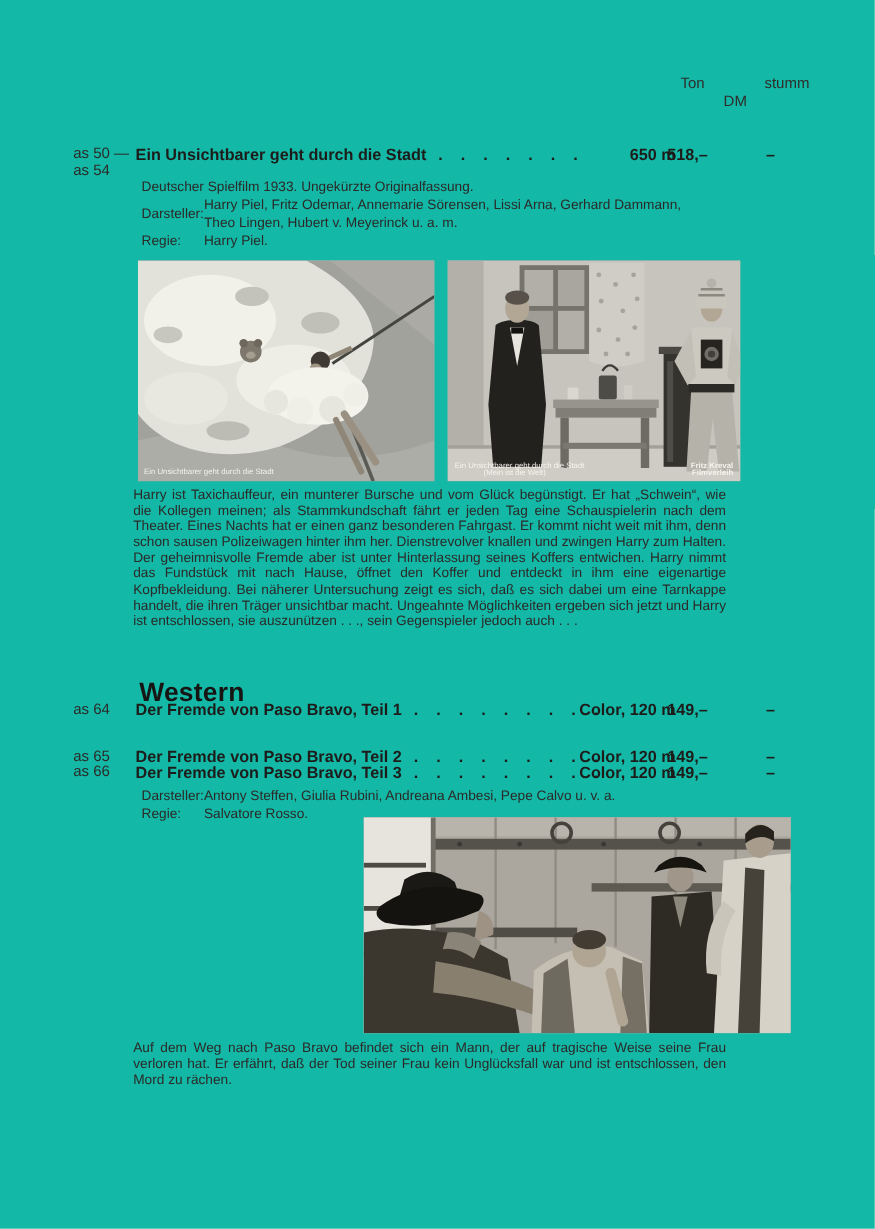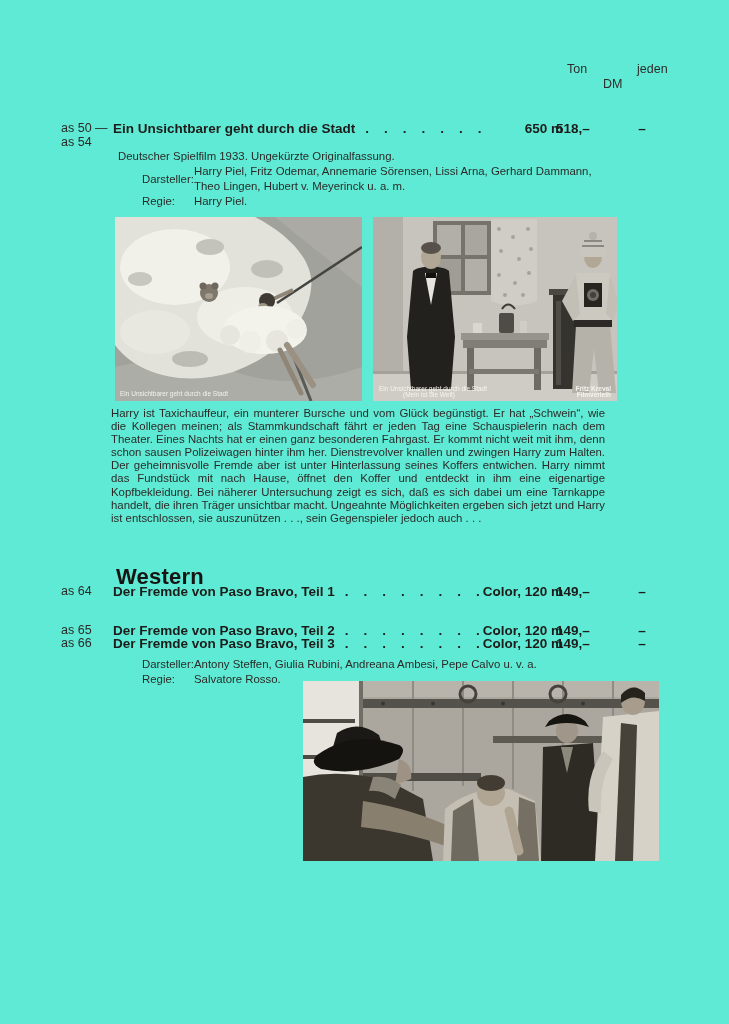--- a/index.html
+++ b/index.html
@@ -1,56 +1,56 @@
 <!DOCTYPE html>
 <html><head>
 <meta charset="utf-8">
 <style>
   html,body{margin:0;padding:0;background:#e8e8e6;}
   .page{
     position:relative;width:729px;height:1024px;margin:0 auto;
-    background:#5eead4;color:#2b2a28;overflow:hidden;
+    background:#14b8a6;color:#2b2a28;overflow:hidden;
     font-family:"Liberation Sans","DejaVu Sans",sans-serif;
   }
   
   .colhdr{position:absolute;font-size:12.5px;color:#2e2d2b;}
   
   .entry-line{position:absolute;left:0;width:729px;height:28px;font-size:13.5px;font-weight:bold;color:#1d1c1a;text-decoration:underline;}
   .entry-line .code{position:absolute;left:61px;top:0;font-weight:normal;font-size:12.5px;color:#2b2a28;white-space:nowrap;}
   .entry-line .code2{top:13.5px;}
   .entry-line .row-title{position:absolute;left:113px;top:0;white-space:nowrap;}
   .leader{letter-spacing:15px;margin-left:10px;font-weight:bold;}
   .col-length{position:absolute;left:420px;top:0;width:143px;text-align:right;white-space:nowrap;}
   .col-price{position:absolute;left:556px;top:0;width:62px;text-align:left;}
   .col-silent{position:absolute;left:627px;top:0;width:30px;text-align:center;}
   
   .credits{position:absolute;font-size:11.4px;line-height:15px;color:#2b2a28;}
   .credit-row{display:flex;align-items:center;}
-  .credit-label{width:52px;flex:0 0 52px;margin-left:24px;}
+  .credit-label{width:52px;flex:0 0 52px;}
   .credit-text{display:block;}
   
   .body-text{position:absolute;left:111px;width:494px;font-size:11.4px;line-height:13.1px;
     text-align:justify;color:#2b2a28;margin:0;}
   .body-text p{margin:0;}
   
   .section-heading{position:absolute;left:116px;margin:0;font-size:22px;font-weight:bold;color:#161513;letter-spacing:.2px;}
   
   .photo{position:absolute;overflow:hidden;background:#b5b3ac;}
   .photo svg{display:block;}
   .ph-caption{position:absolute;font-size:6.5px;line-height:7px;color:rgba(248,248,242,.92);white-space:nowrap;}
   .ph-caption.bold{font-weight:bold;}
 </style>
 </head>
 <body>
 
 <div class="page">
 
   <span class="colhdr" style="left:567px;top:62px;">Ton</span>
   <span class="colhdr" style="left:603px;top:77px;">DM</span>
-  <span class="colhdr" style="left:637px;top:62px;">jeden</span>
+  <span class="colhdr" style="left:637px;top:62px;">stumm</span>
 
   <div class="entry-line" style="top:121px;">
     <span class="code">as 50 —</span>
     <span class="code code2">as 54</span>
     <span class="row-title">
       <b>Ein Unsichtbarer geht durch die Stadt</b><span class="leader">.......</span>
     </span>
     <span class="col-length">650 m</span>
     <span class="col-price">518,–</span>
     <span class="col-silent">–</span>
@@ -248,15 +248,16 @@
       <path d="M142,128 Q168,106 206,108 L232,120 L238,180 L140,180 Z" fill="#c4bfb2"></path>
       <path d="M150,130 L170,118 L176,180 L148,180 Z" fill="#6e6a60"></path>
       <path d="M216,116 L232,122 L236,180 L214,180 Z" fill="#766f63"></path>
       <path d="M206,130 L216,170" stroke="#b0a492" stroke-width="9" stroke-linecap="round"></path>
       <ellipse cx="188" cy="112" rx="14" ry="13" fill="#b0a492"></ellipse>
       <ellipse cx="188" cy="102" rx="14" ry="8" fill="#423c33"></ellipse>
     </svg>
   </div>
 
   <div class="body-text" style="top:868px;">
+    <p>Auf dem Weg nach Paso Bravo befindet sich ein Mann, der auf tragische Weise seine Frau verloren hat. Er erfährt, daß der Tod seiner Frau kein Unglücksfall war und ist entschlossen, den Mord zu rächen.</p>
   </div>
 
 </div>
 
 </body></html>

